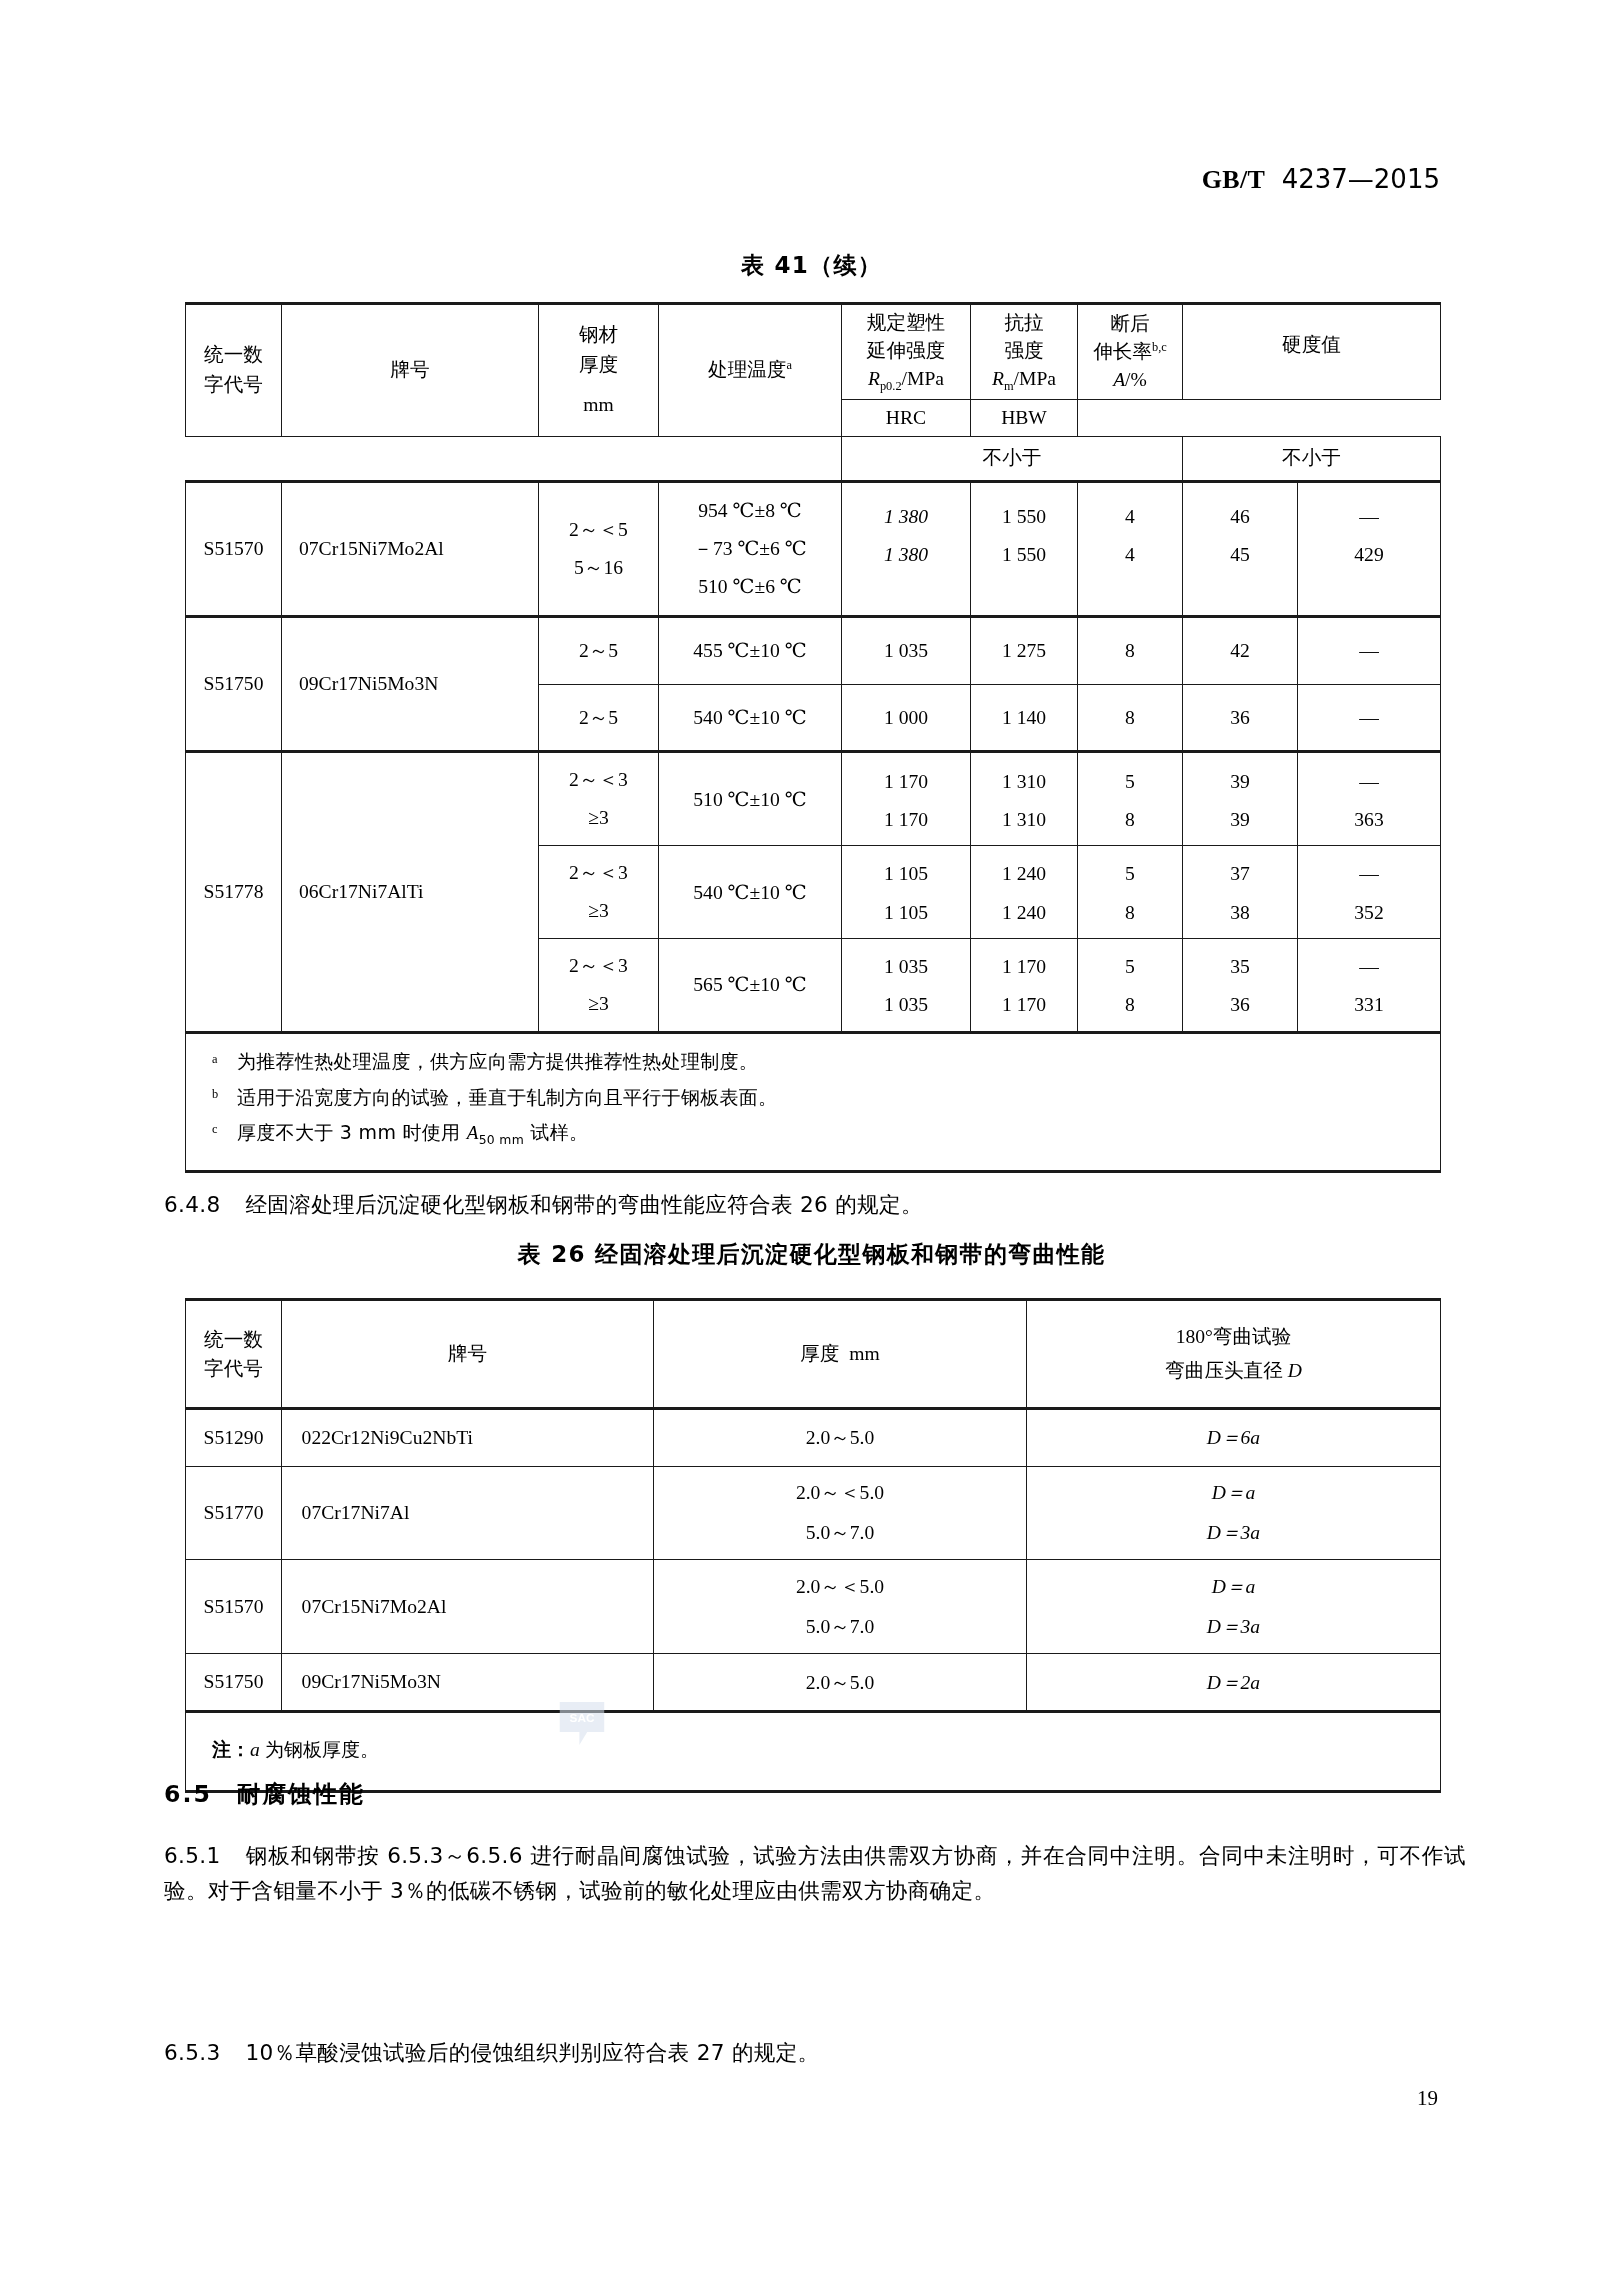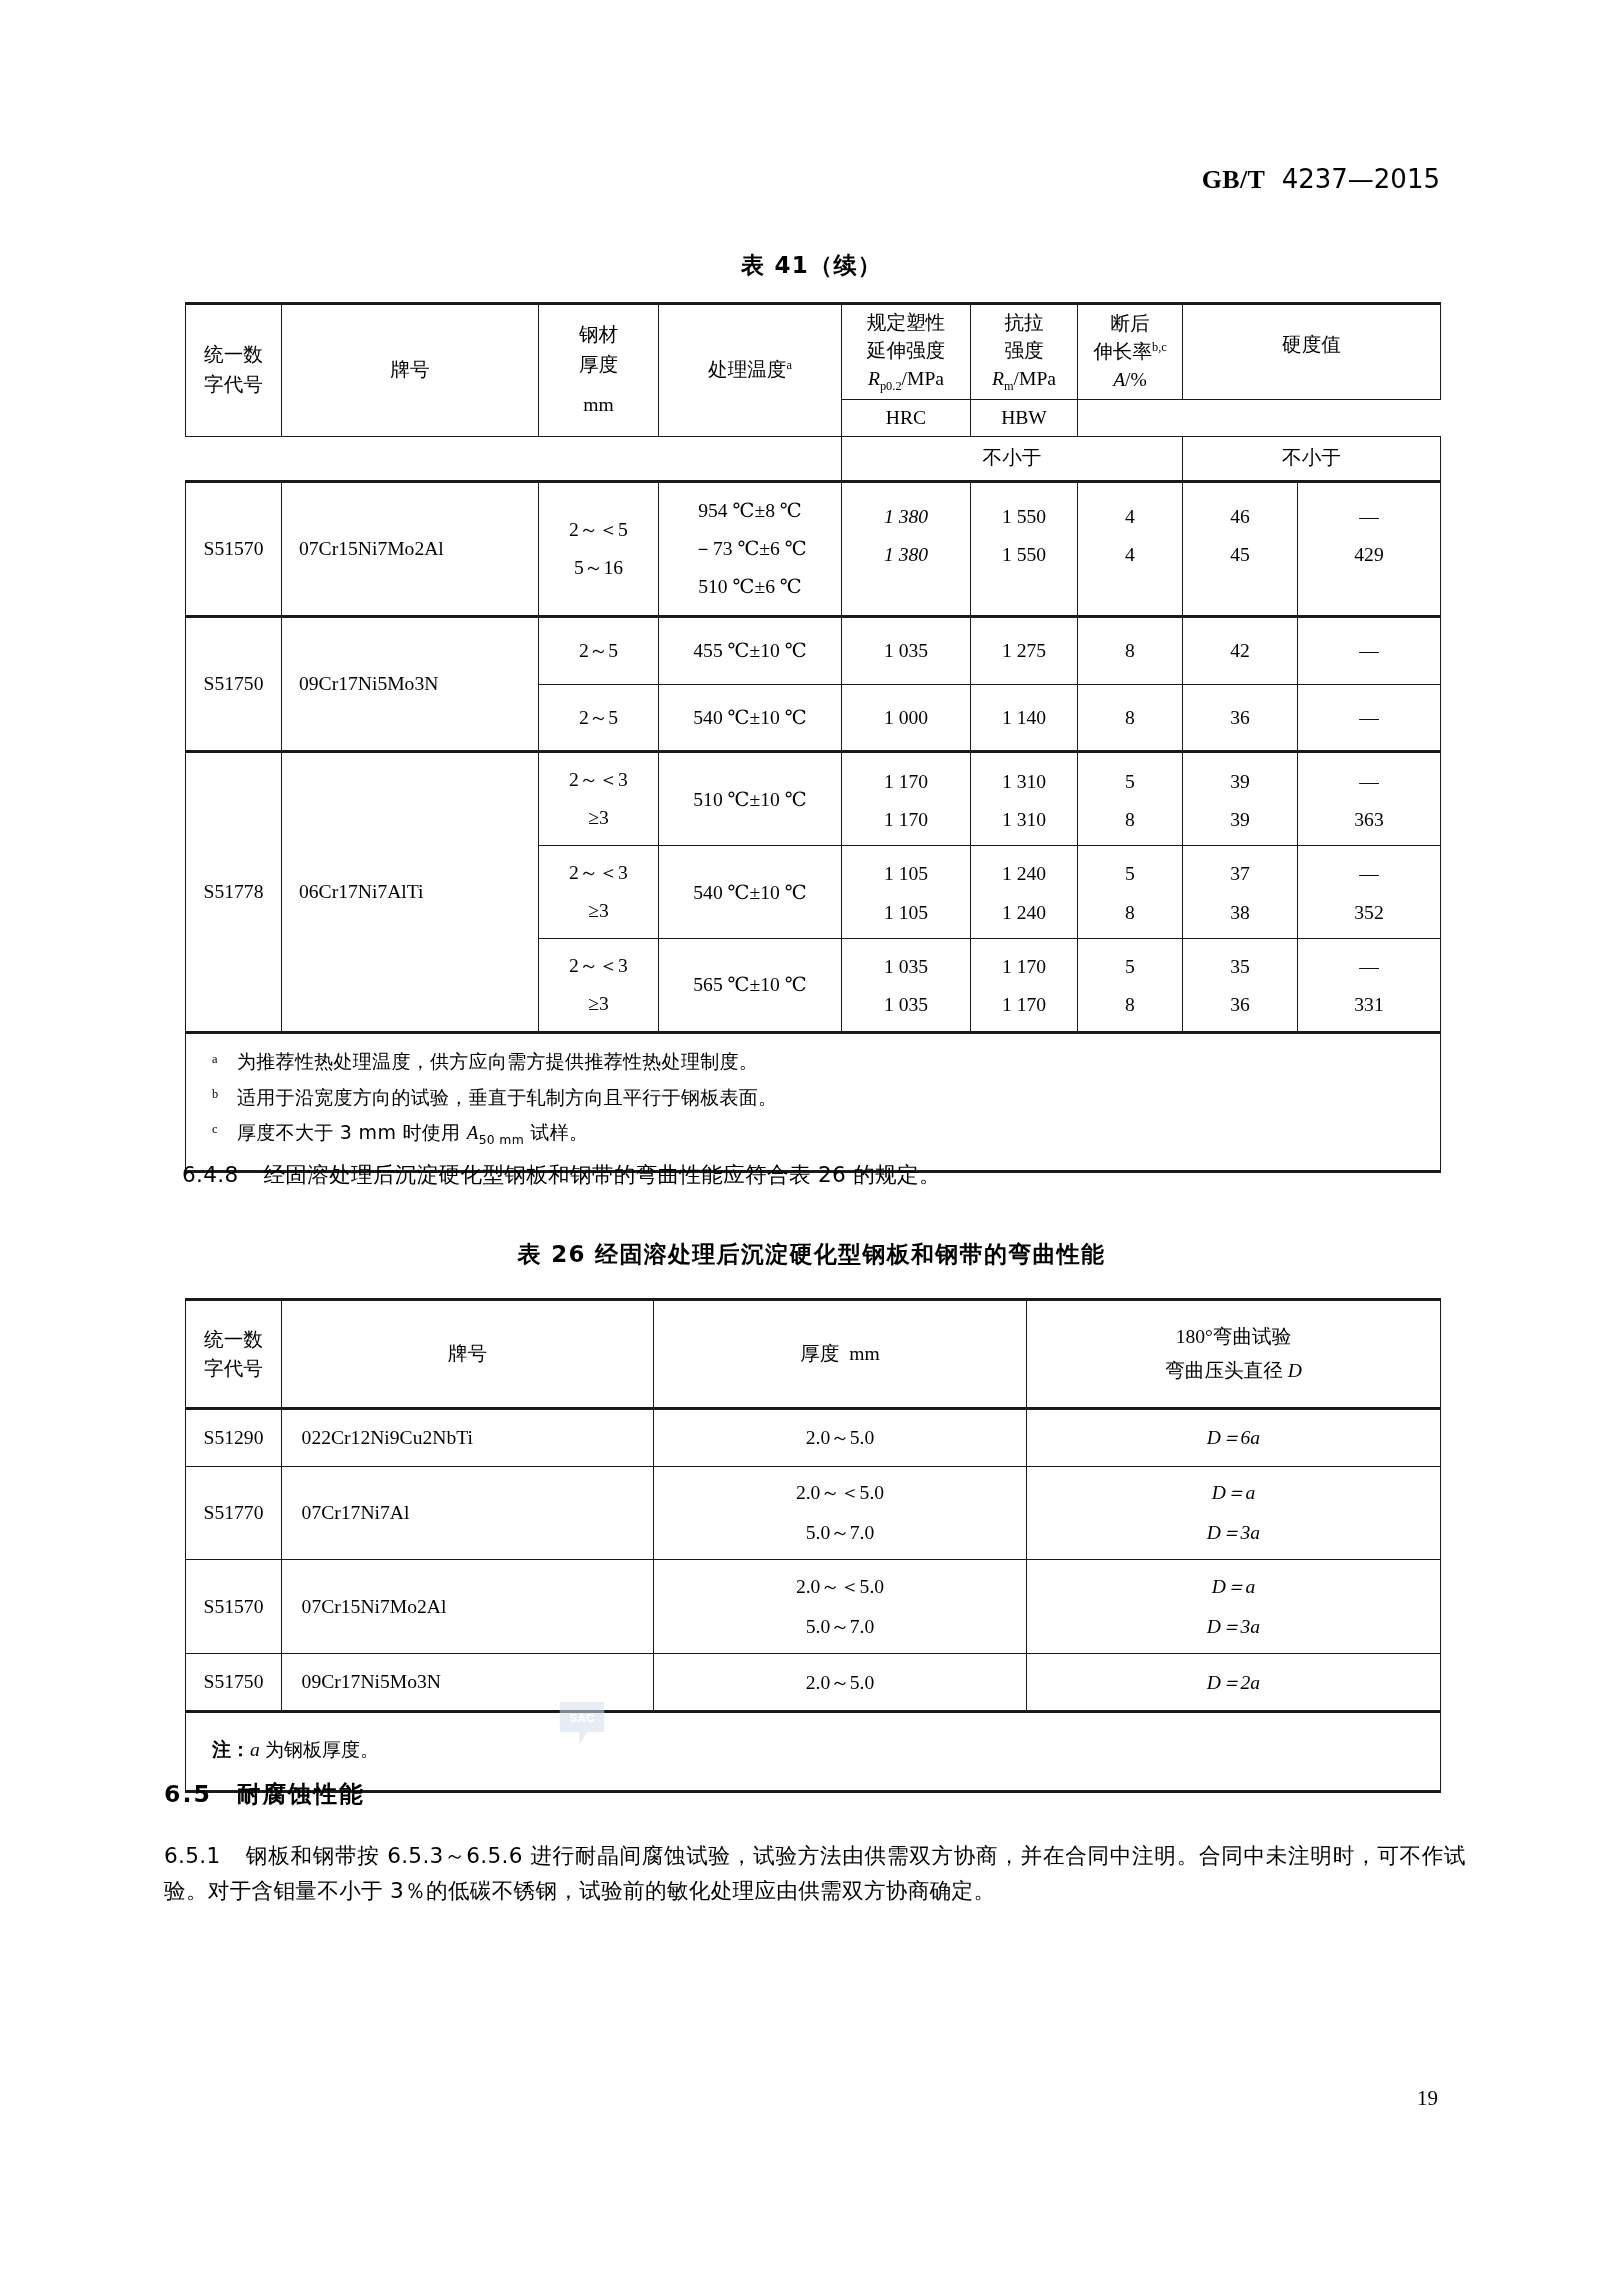--- a/index.html
+++ b/index.html
@@ -145,21 +145,21 @@
     position: absolute;
     font-family: "DejaVu Sans", sans-serif;
     font-size: 21.6px;
     line-height: 1.62;
     letter-spacing: 0.3px;
   }
   .clause-num {
     font-family: "DejaVu Sans", sans-serif;
     font-size: 21.6px;
   }
-  #clause648 { top: 1158px; left: 164px; width: 1309px; margin-left: 18px; }
+  #clause648 { top: 1188px; left: 164px; width: 1309px; }
   #section65 {
     top: 1775px; left: 164px; width: 785px;
     font-weight: bold; font-size: 23.6px; letter-spacing: 2px;
   }
   #clause651 { top: 1839px; left: 164px; width: 1302px; text-align: justify; }
   #clause652 { top: 1953px; left: 164px; width: 1302px; text-align: justify; }
   #clause653 { top: 2036px; left: 164px; width: 1302px; }
   .indent-gap { display: inline-block; width: 25px; }
 
   .page-number {
@@ -494,17 +494,20 @@
 
   <div class="body-block" id="section65">
     <span>6.5</span><span class="indent-gap"></span><span>耐腐蚀性能</span>
   </div>
 
   <div class="body-block" id="clause651">
     <span class="clause-num">6.5.1</span><span class="indent-gap"></span><span>钢板和钢带按 6.5.3～6.5.6 进行耐晶间腐蚀试验，试验方法由供需双方协商，并在合同中注明。合同中未注明时，可不作试验。对于含钼量不小于 3％的低碳不锈钢，试验前的敏化处理应由供需双方协商确定。</span>
   </div>
 
 
+  <div class="body-block" id="clause653">
+    <span class="clause-num">6.5.3</span><span class="indent-gap"></span><span>10％草酸浸蚀试验后的侵蚀组织判别应符合表 27 的规定。</span>
+  </div>
 
   <div class="page-number">19</div>
 
 </div>
 
 
 </body></html>

